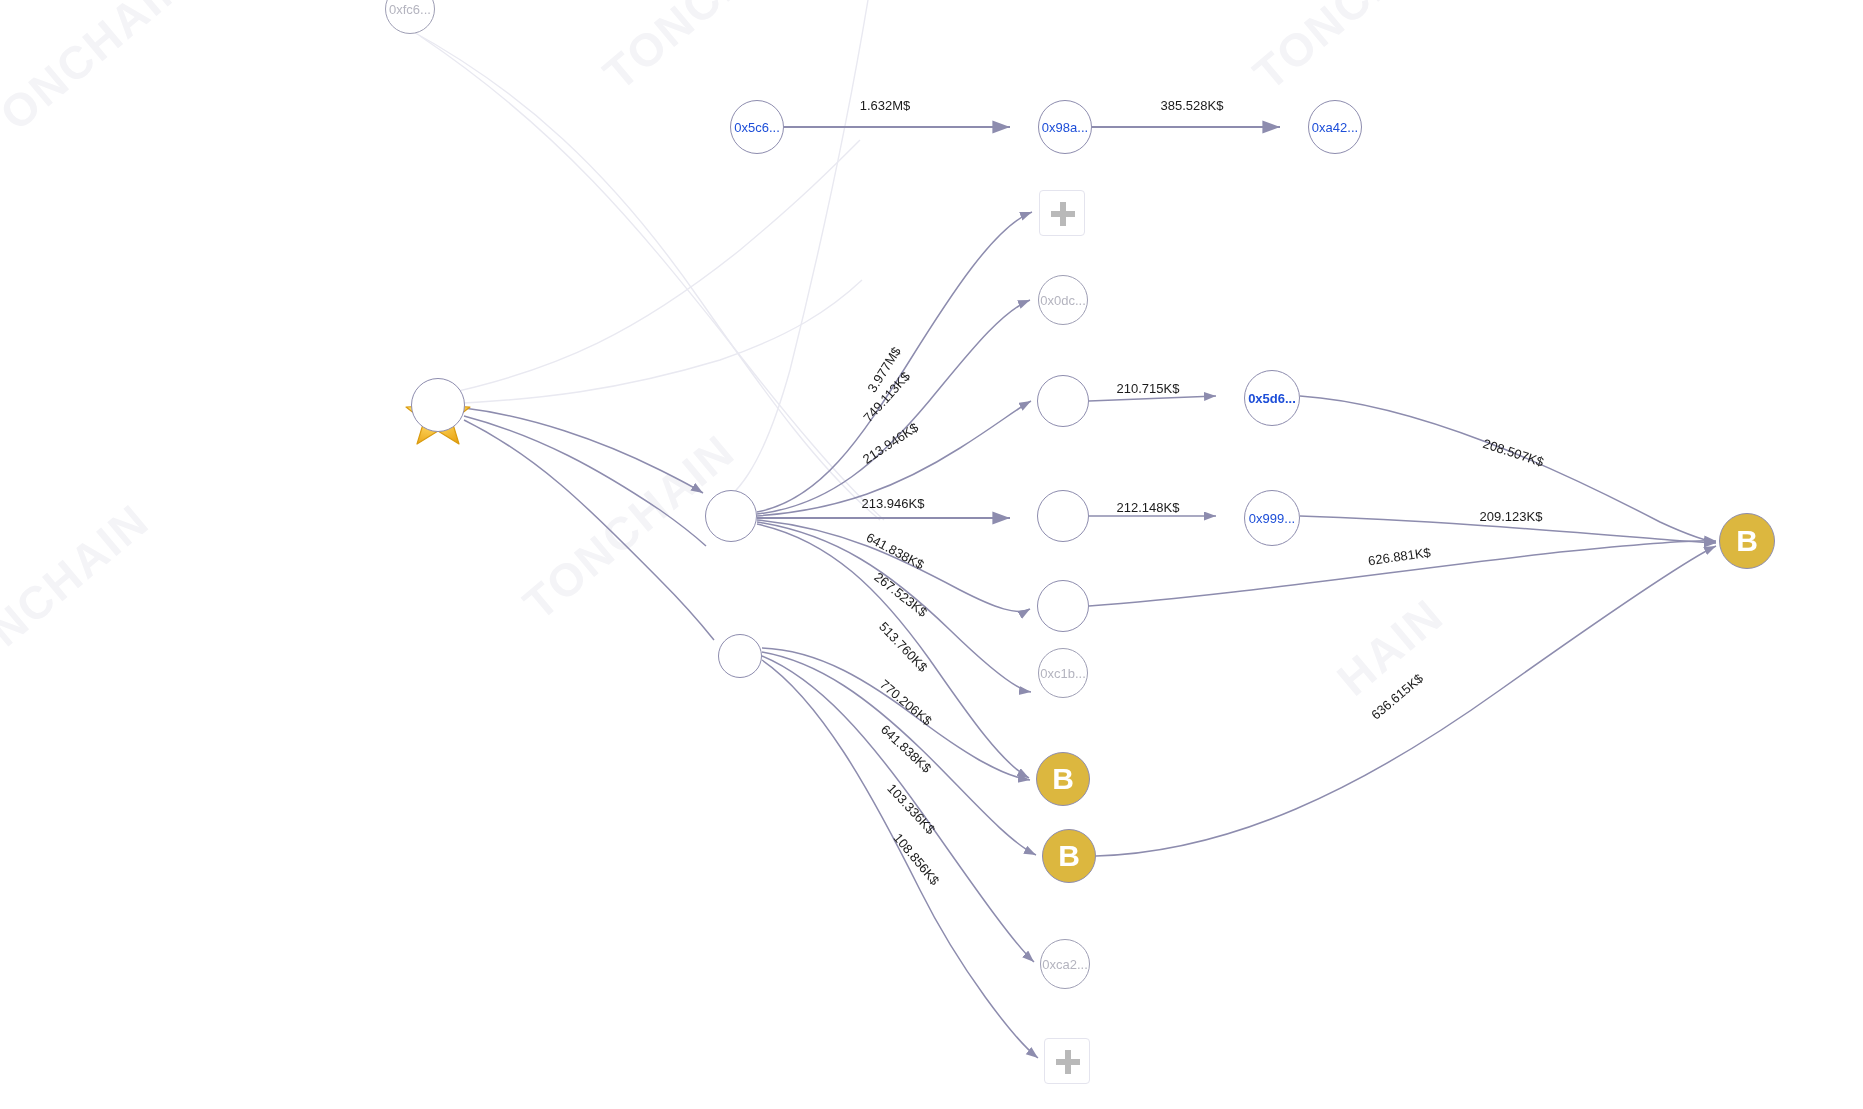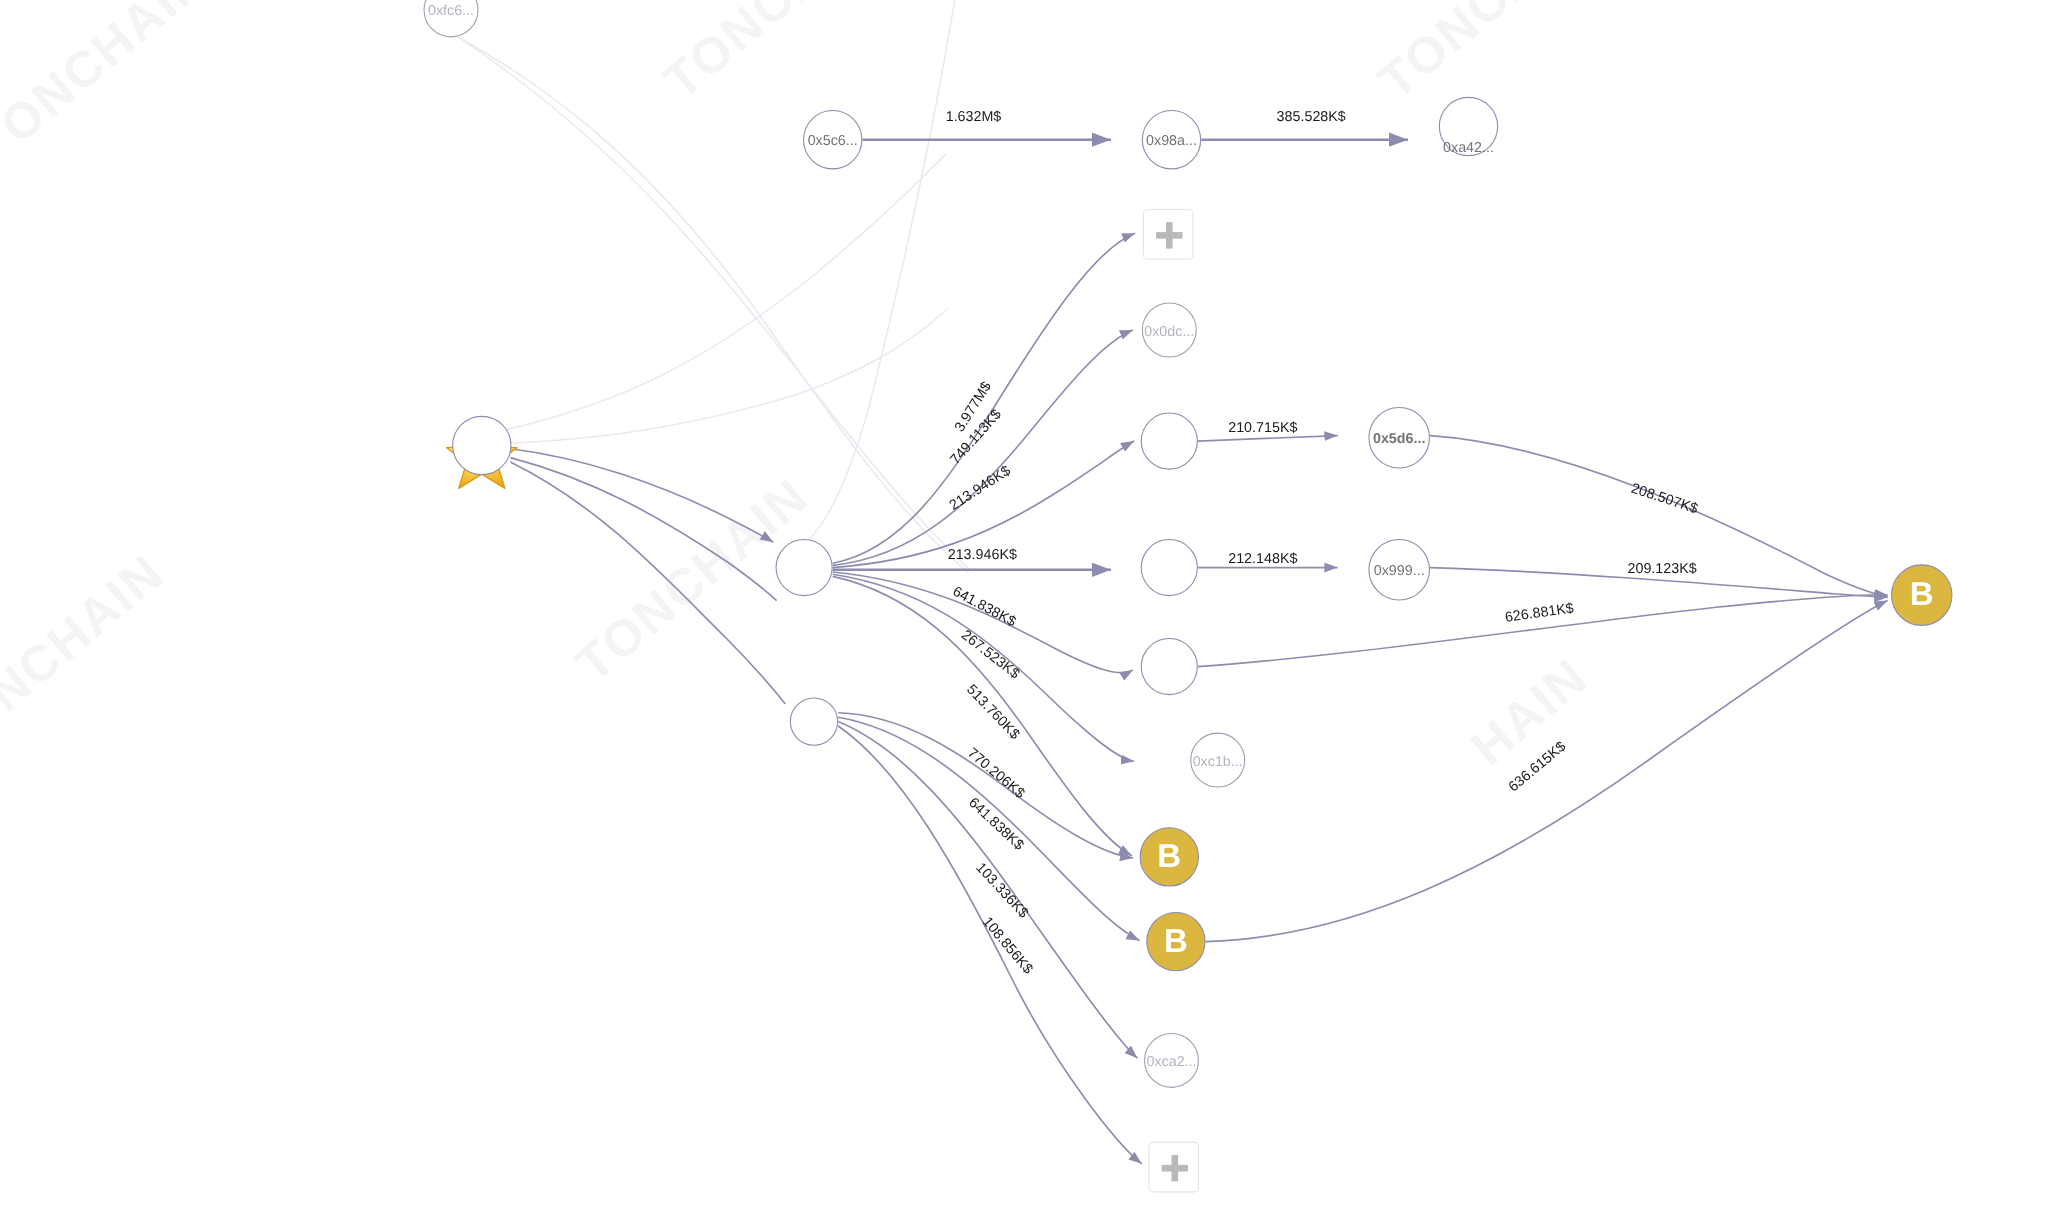--- a/index.html
+++ b/index.html
@@ -12,21 +12,21 @@
   .edge-path.faint{stroke:#e9e9f1;stroke-width:1.4;}
   .edge-path.thick{stroke:#8d8cae;stroke-width:2.2;}
 
   .edge-label{font-family:"Liberation Sans","DejaVu Sans",sans-serif;
               font-size:13px;fill:#1b1b1b;}
 
   .node{position:absolute;box-sizing:border-box;display:flex;
         align-items:center;justify-content:center;}
 
   .node-circle{border-radius:50%;background:#ffffff;
-        border:1.6px solid #8d8cae;font-size:13px;color:#737373;
+        border:1.6px solid #8d8cae;font-size:13px;color:#1d4ed8;
         white-space:nowrap;}
   .node-circle.faded{color:#b4b4bf;border-color:#9e9eb4;}
 
   .node-badge{border-radius:50%;background:#dcb73f;
         border:1.8px solid #8d8cae;color:#ffffff;
         font-weight:bold;font-size:30px;line-height:1;}
 
   .node-star{border-radius:50%;background:#ffffff;
         border:1.6px solid #8d8cae;}
 
@@ -143,21 +143,21 @@
   <div id="node-layer">
       <div class="node node-circle faded" style="left: 385px; top: -16px; width: 50px; height: 50px;">
         <span>0xfc6...</span>
       </div>
       <div class="node node-circle" style="left: 730px; top: 100px; width: 54px; height: 54px;">
         <span>0x5c6...</span>
       </div>
       <div class="node node-circle" style="left: 1038px; top: 100px; width: 54px; height: 54px;">
         <span>0x98a...</span>
       </div>
-      <div class="node node-circle" style="left: 1308px; top: 88px; width: 54px; height: 54px; align-items: flex-end;">
+      <div class="node node-circle" style="left: 1308px; top: 100px; width: 54px; height: 54px;">
         <span>0xa42...</span>
       </div>
       <div class="node node-star" style="left: 411px; top: 378px; width: 54px; height: 54px;"></div>
       <div class="node node-circle" style="left: 705px; top: 490px; width: 52px; height: 52px;"></div>
       <div class="node node-circle" style="left: 718px; top: 634px; width: 44px; height: 44px;"></div>
       <div class="node node-plus" style="left: 1039px; top: 190px; width: 46px; height: 46px; position: absolute;">
         <i class="bar-h" style="width: 24px; height: 6px; left: 11px; top: 20px;"></i>
         <i class="bar-v" style="width: 6px; height: 24px; left: 20px; top: 11px;"></i>
       </div>
       <div class="node node-circle faded" style="left: 1038px; top: 275px; width: 50px; height: 50px; justify-content: center;">
@@ -165,21 +165,21 @@
       </div>
       <div class="node node-circle" style="left: 1037px; top: 375px; width: 52px; height: 52px;"></div>
       <div class="node node-circle" style="left: 1244px; top: 370px; width: 56px; height: 56px; font-weight: bold;">
         <span>0x5d6...</span>
       </div>
       <div class="node node-circle" style="left: 1037px; top: 490px; width: 52px; height: 52px;"></div>
       <div class="node node-circle" style="left: 1244px; top: 490px; width: 56px; height: 56px; text-align: center;">
         <span>0x999...</span>
       </div>
       <div class="node node-circle" style="left: 1037px; top: 580px; width: 52px; height: 52px;"></div>
-      <div class="node node-circle faded" style="left: 1038px; top: 666px; width: 50px; height: 50px; margin-left: 44px;">
+      <div class="node node-circle faded" style="left: 1038px; top: 648px; width: 50px; height: 50px;">
         <span>0xc1b...</span>
       </div>
       <div class="node node-badge" style="left: 1036px; top: 752px; width: 54px; height: 54px;">
         <span>B</span>
       </div>
       <div class="node node-badge" style="left: 1042px; top: 829px; width: 54px; height: 54px;">
         <span>B</span>
       </div>
       <div class="node node-circle faded" style="left: 1040px; top: 939px; width: 50px; height: 50px;">
         <span>0xca2...</span>

